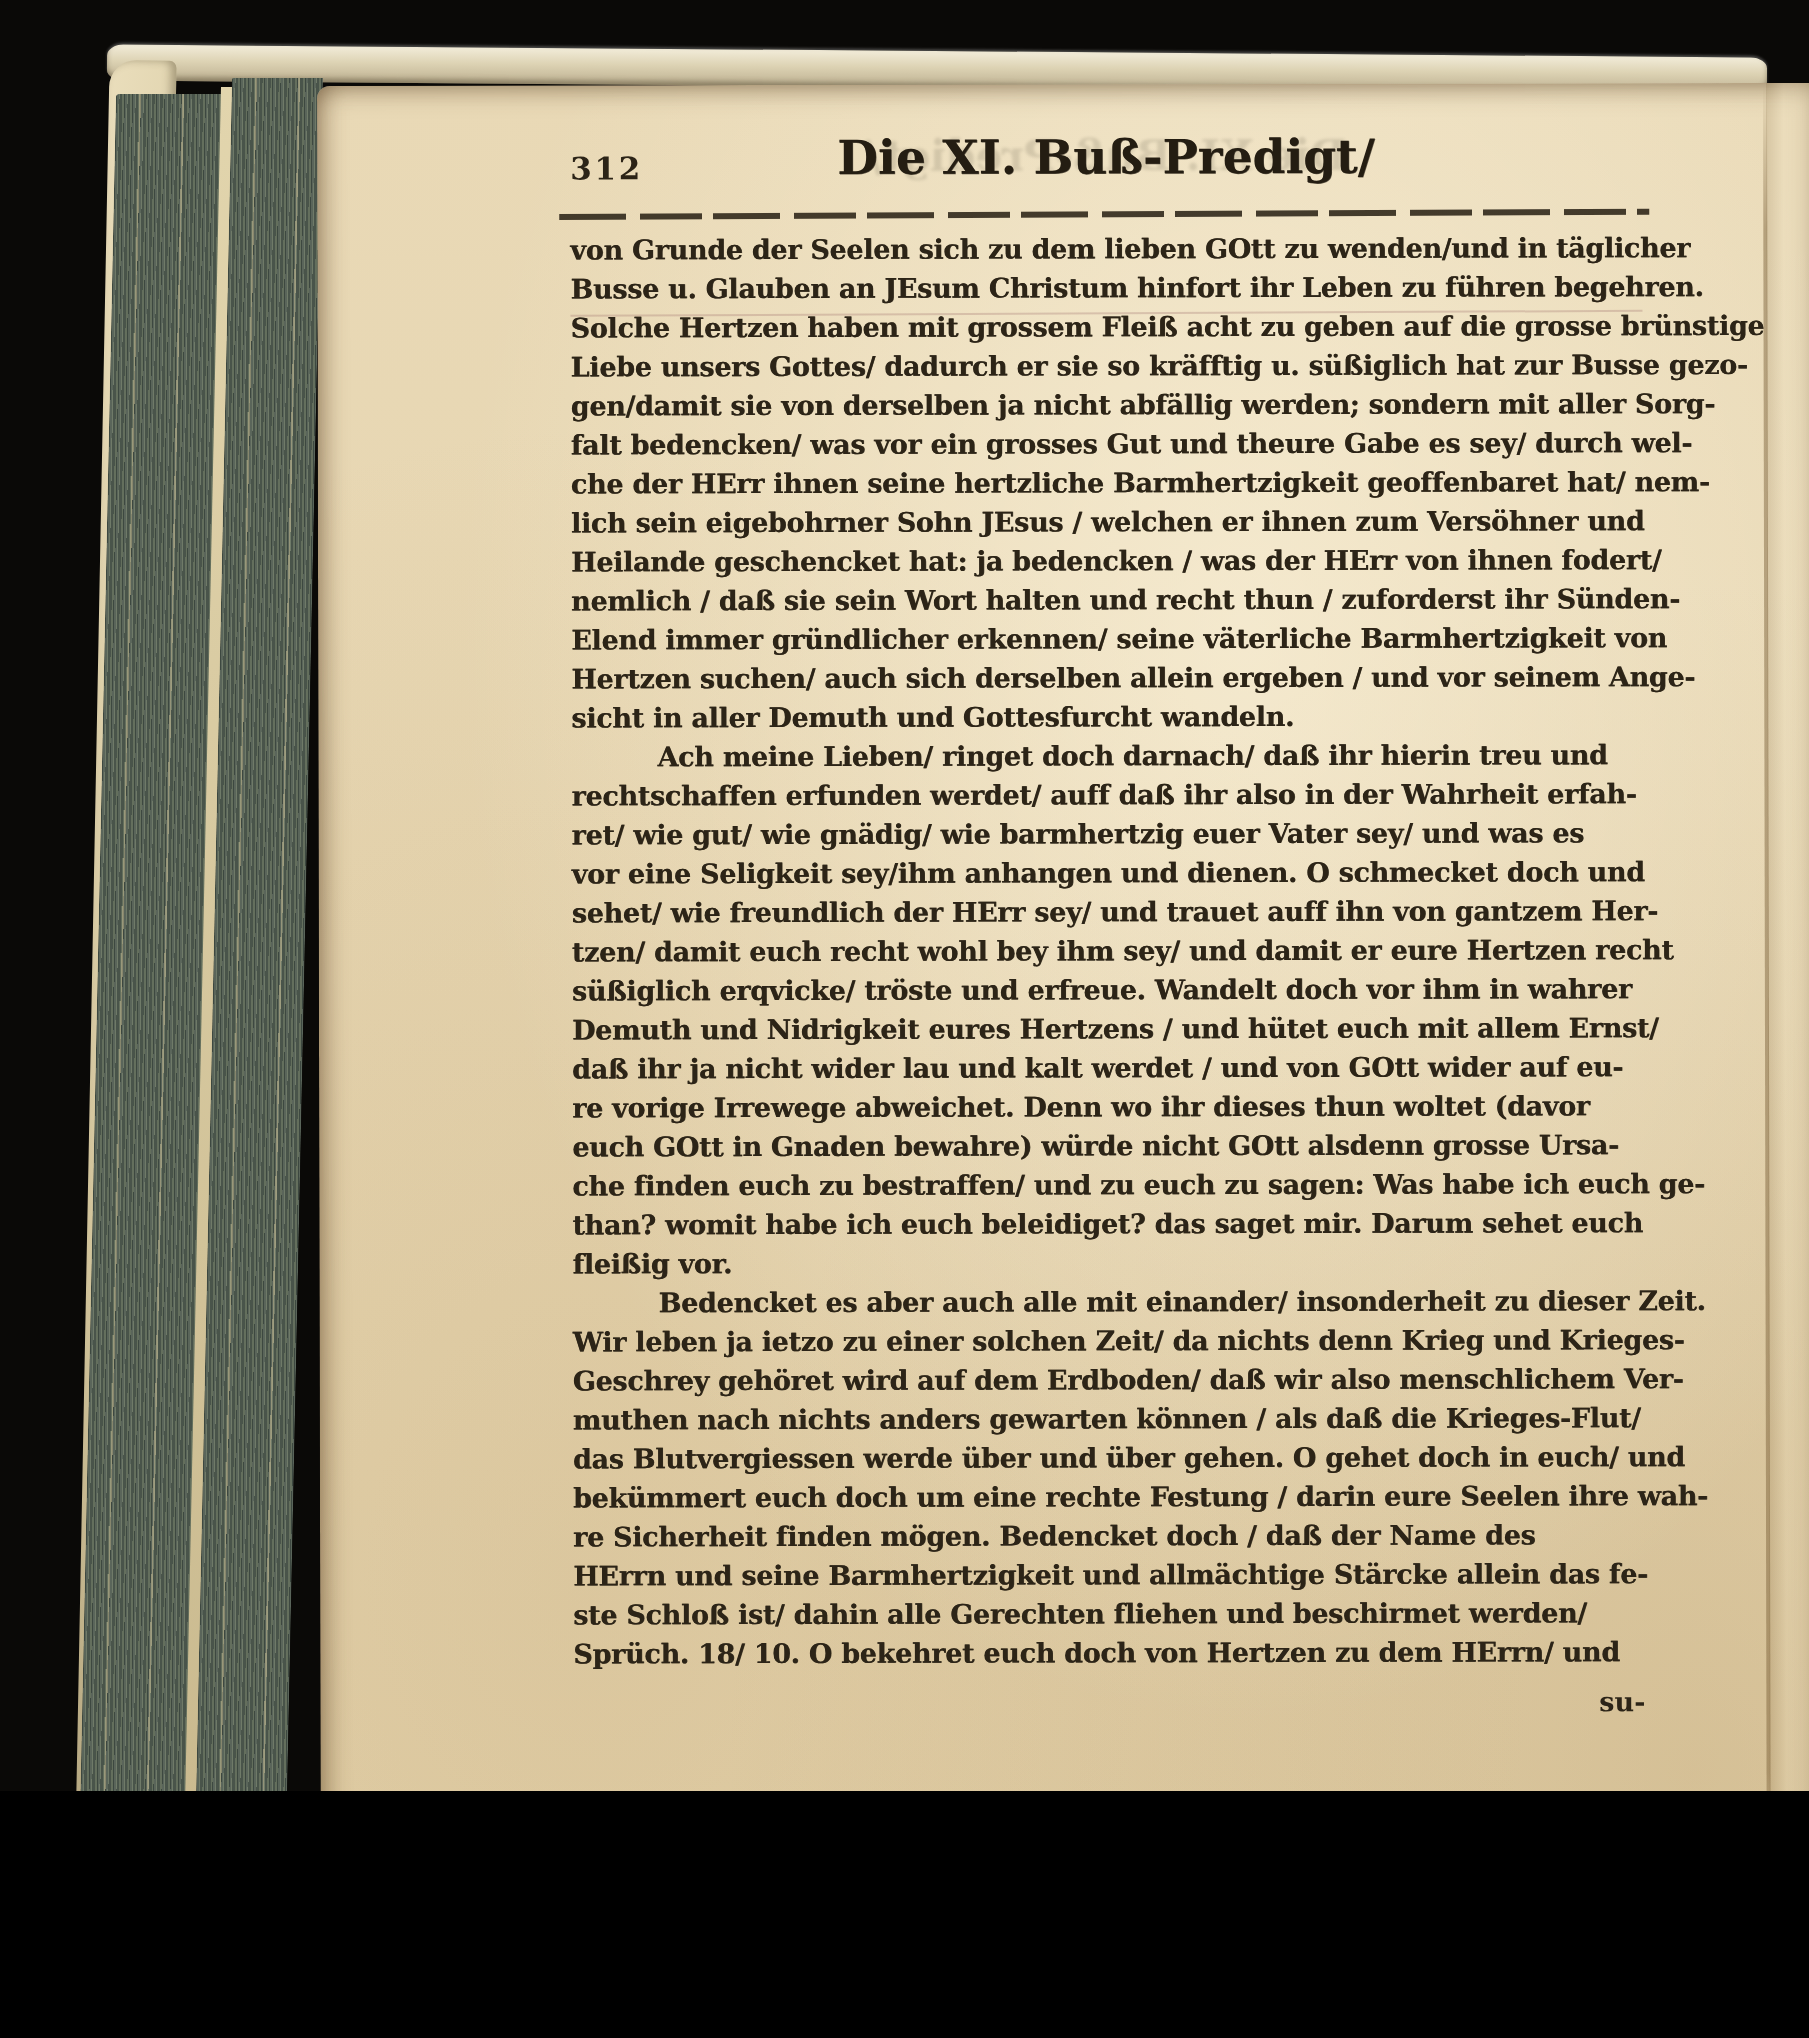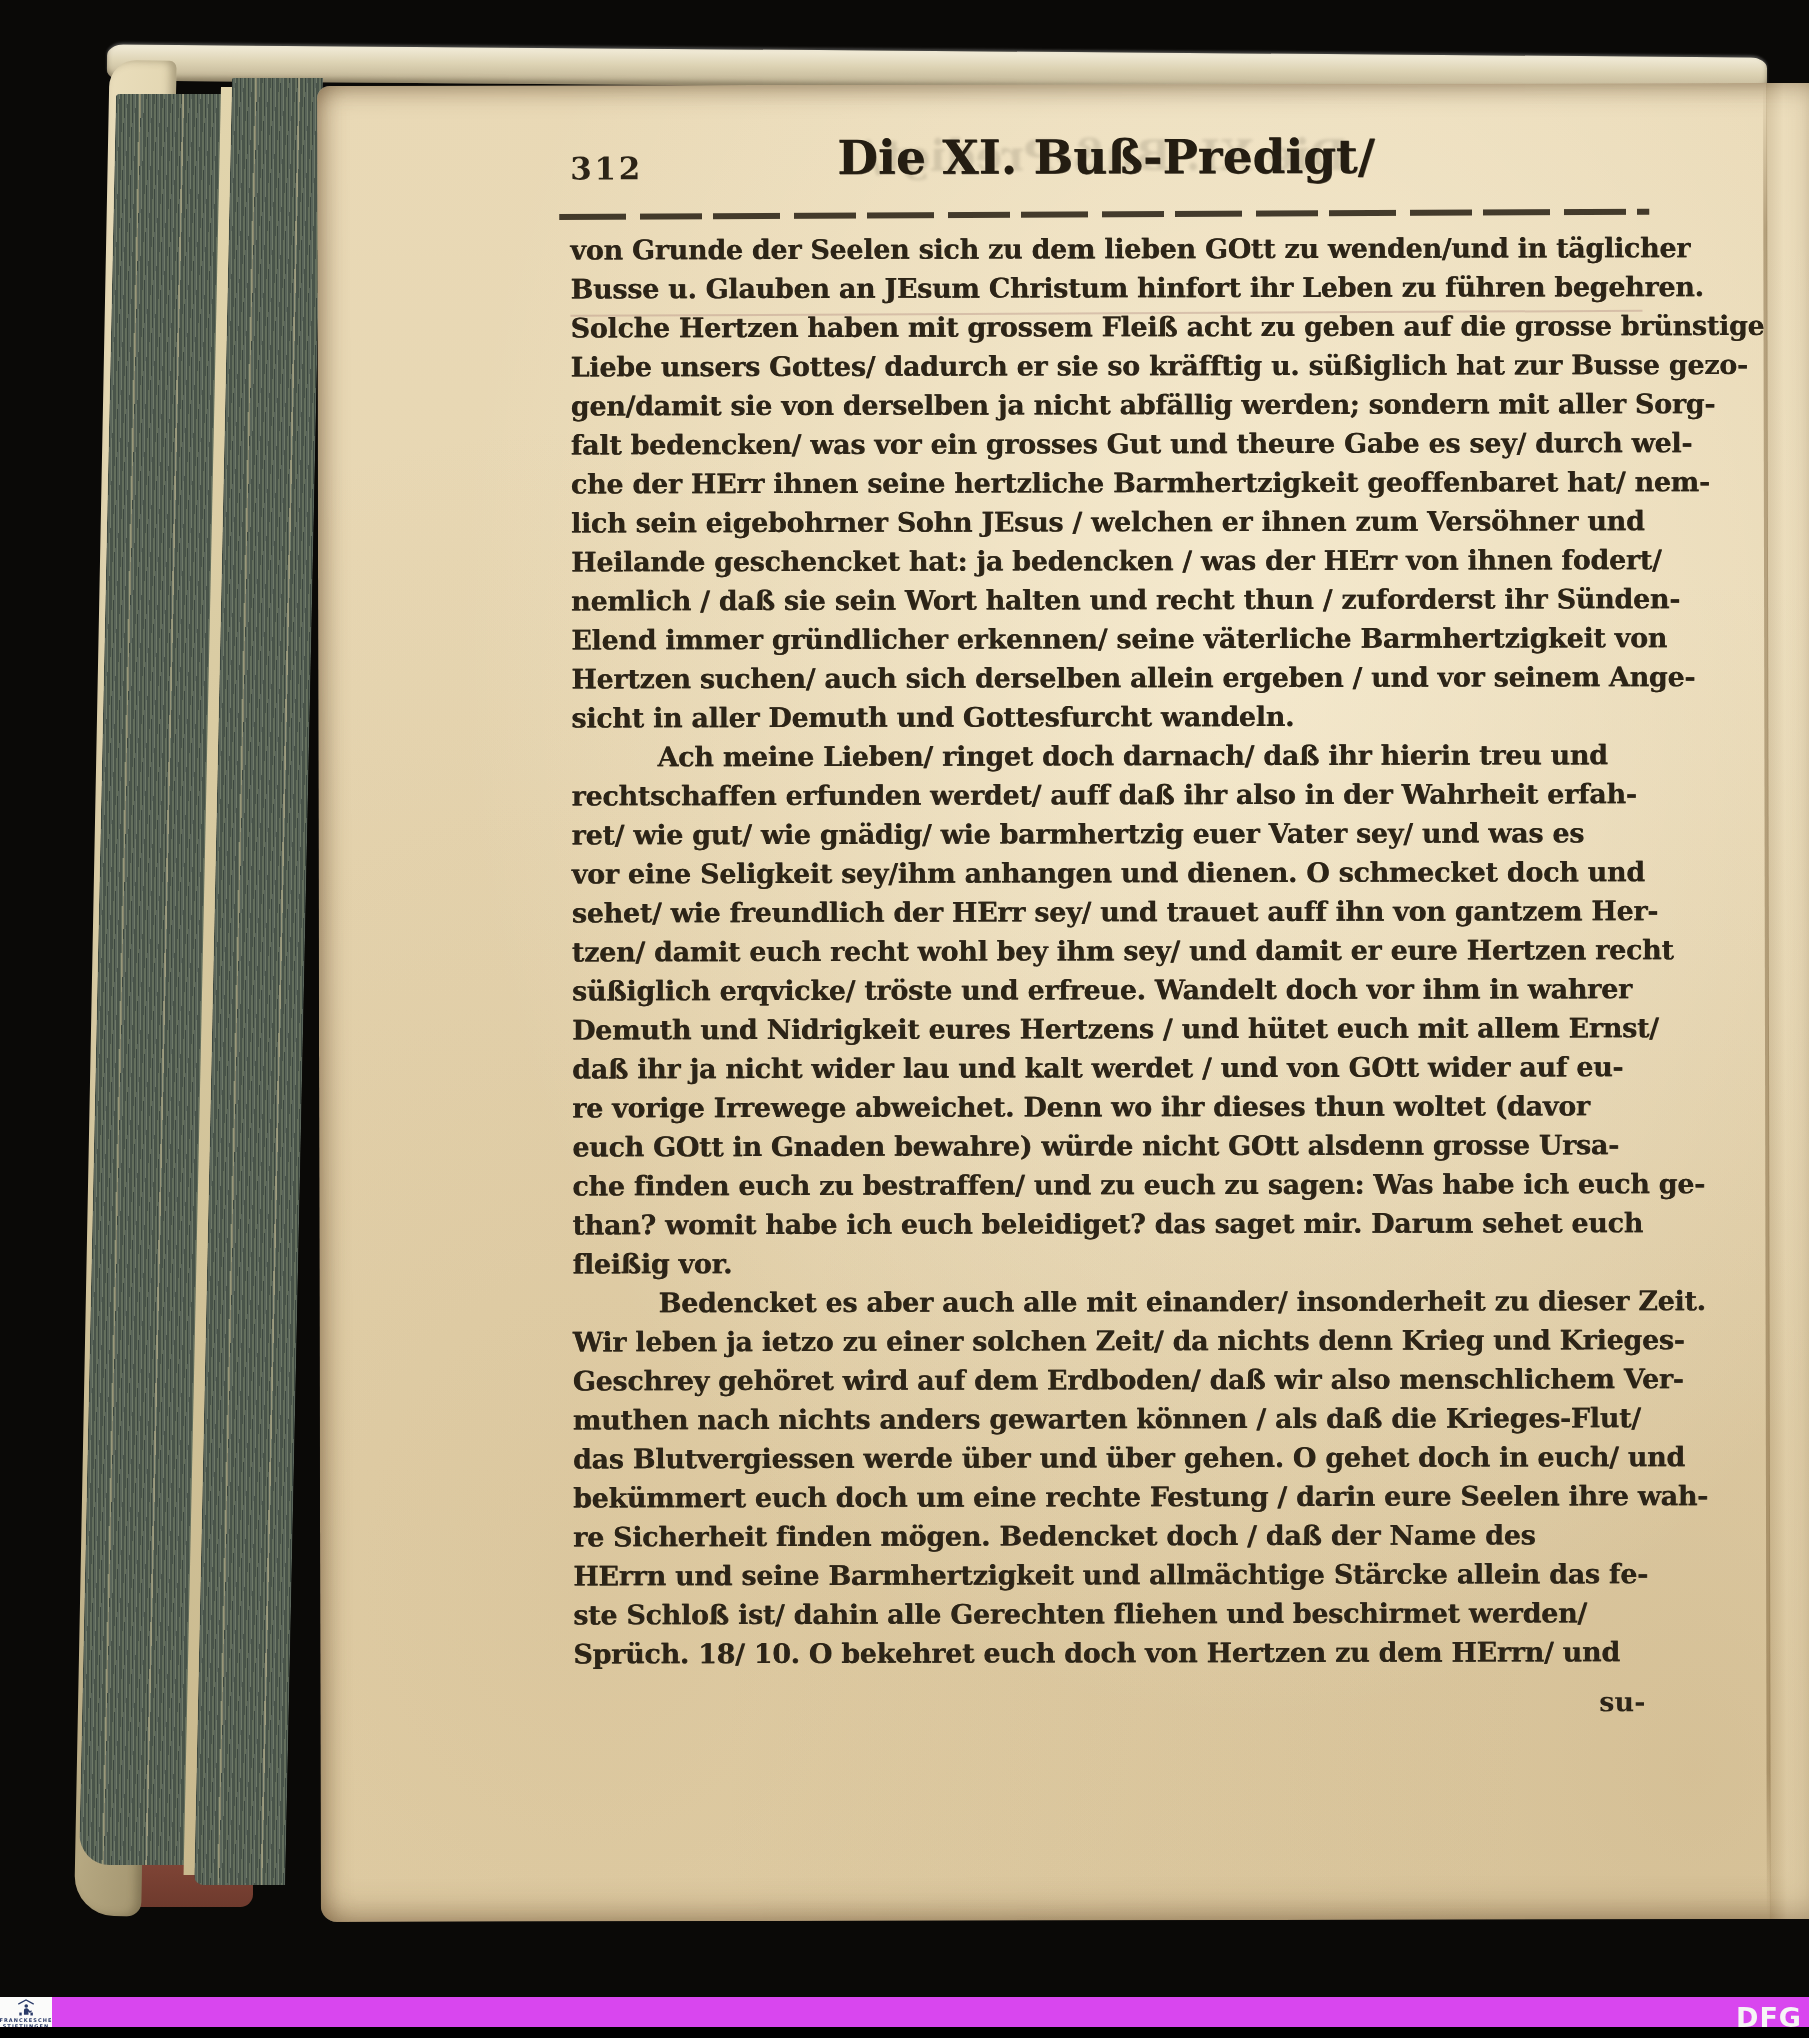--- a/index.html
+++ b/index.html
@@ -1,16 +1,16 @@
 <!DOCTYPE html>
 <html style="font-size:14.5px"><head>
 <meta charset="utf-8">
 <style>
   html,body{margin:0;padding:0;background:#000;}
-  .stage{position:relative;width:1809px;height:2027px;background:#0a0907;overflow:hidden;
+  .stage{position:relative;width:1809px;height:1791px;background:#0a0907;overflow:hidden;
          font-family:"DejaVu Serif", serif;}
   
   .vellum-top{position:absolute;left:107px;top:51px;width:1660px;height:36px;
     background:linear-gradient(#f2ecd9 0%,#ddd3b4 45%,#bdb091 100%);
     border-radius:16.3px/11px;transform:rotate(.45deg);
     box-shadow:0 -1.8px 2.7px rgba(255,255,255,.25), inset 0 -3.6px 5.4px rgba(90,80,55,.5);}
   .vellum-left{position:absolute;left:74px;top:60px;width:67px;height:1856px;
     background:linear-gradient(100deg,#eadebc 0%,#d3c59c 55%,#a2946f 100%);
     border-radius:27px 7.2px 14.5px 40px;transform:rotate(1.1deg);transform-origin:50% 100%;
     box-shadow:inset -5.4px 0 9px rgba(80,70,45,.4);}

